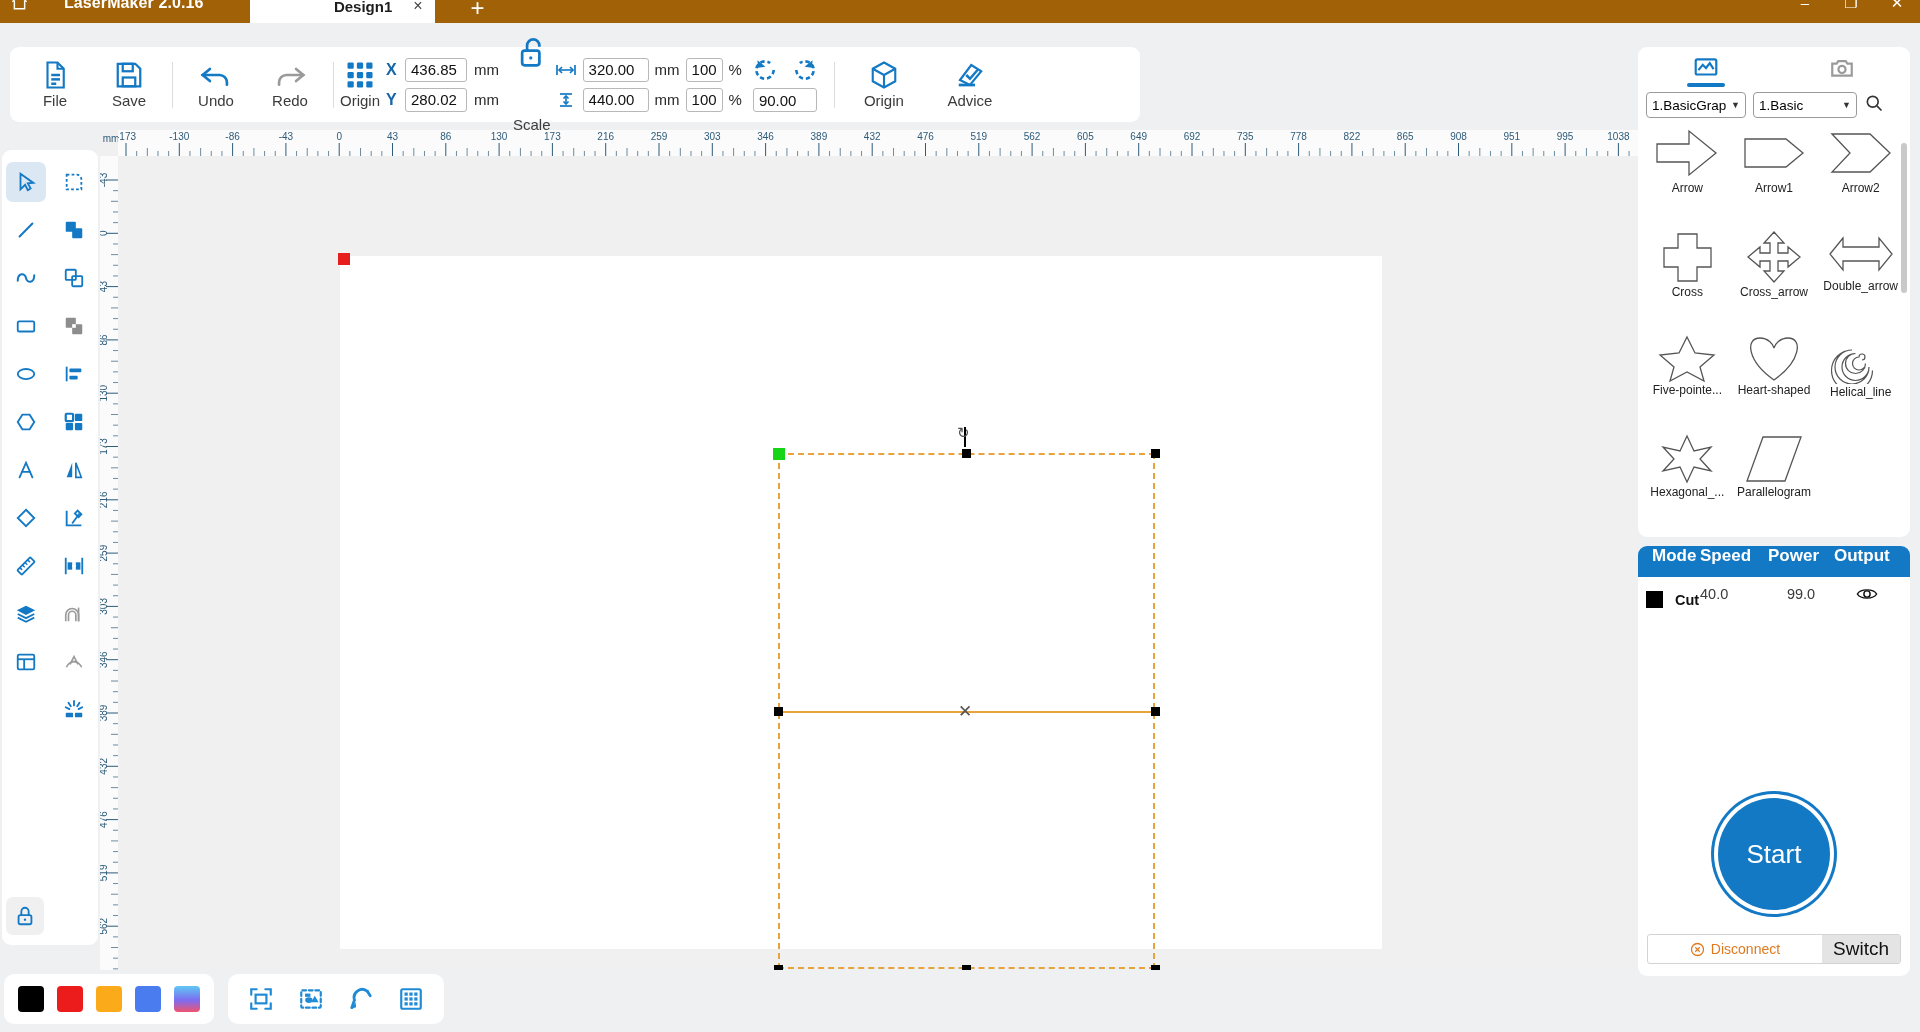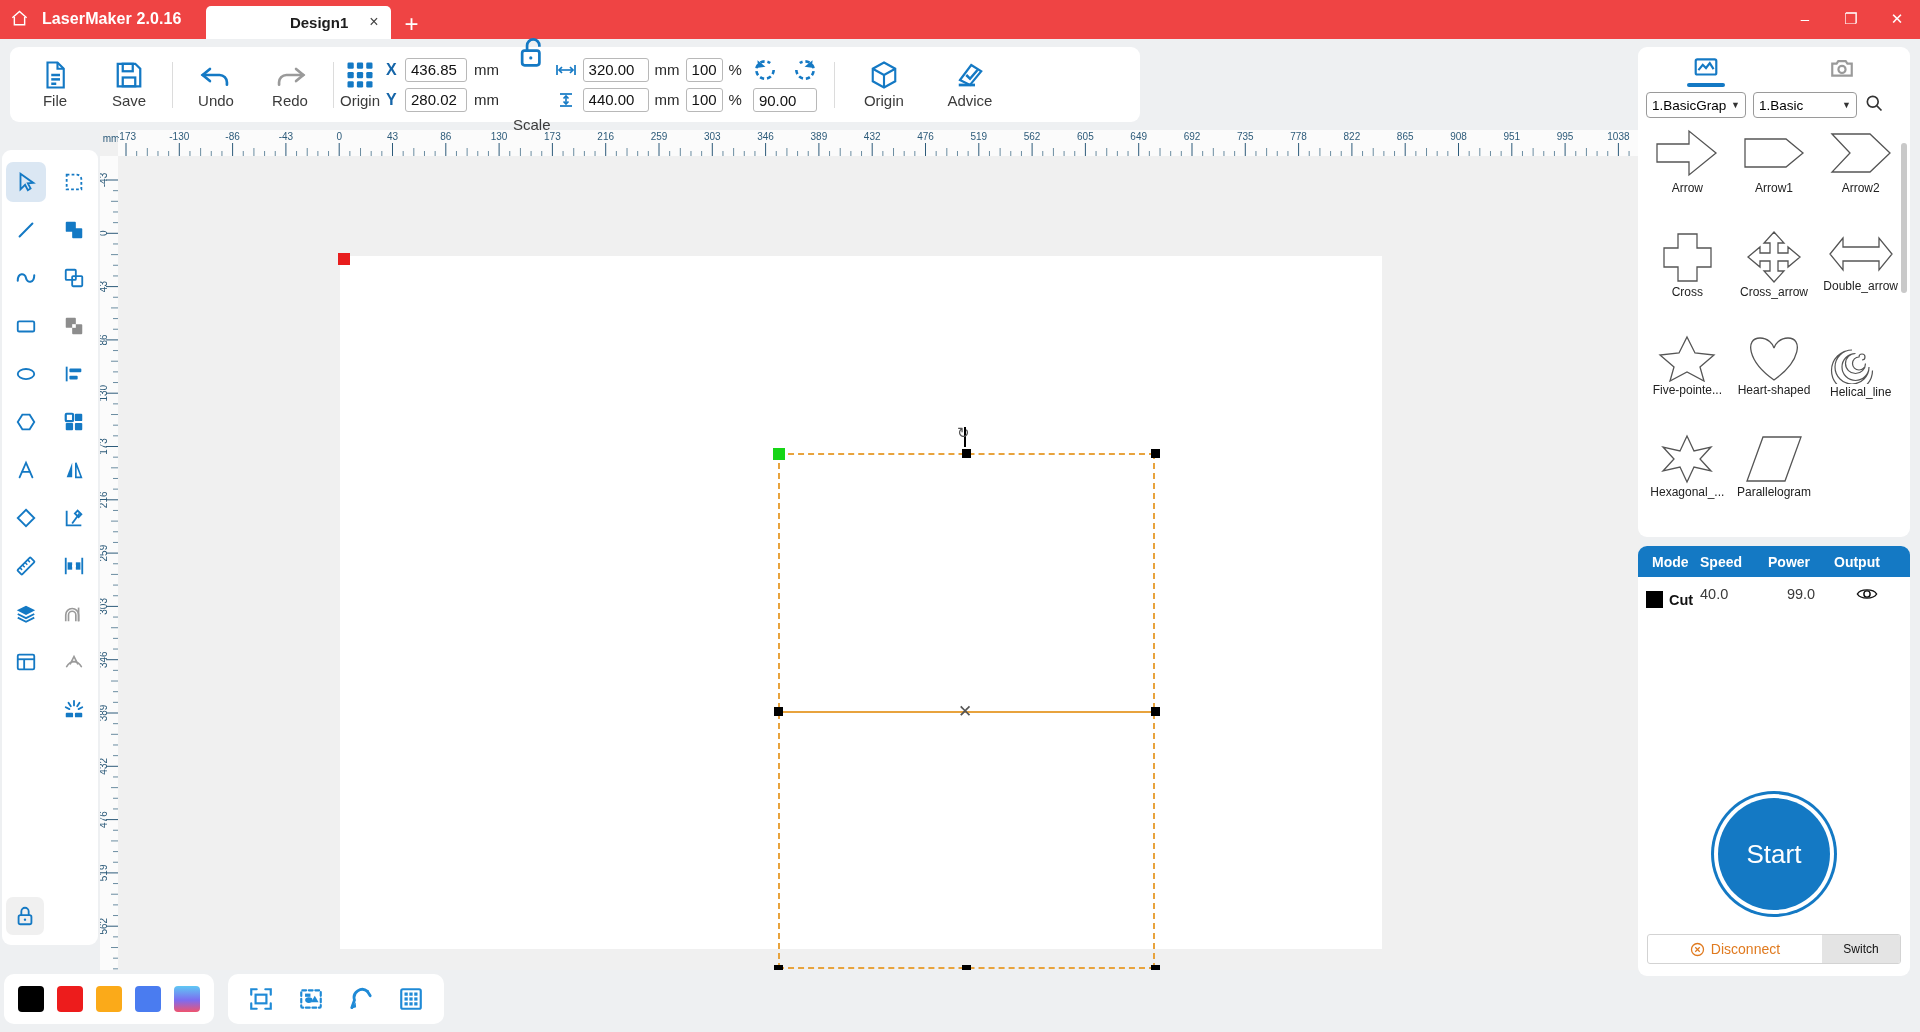--- a/index.html
+++ b/index.html
@@ -5,22 +5,22 @@
   * { box-sizing: border-box; margin: 0; padding: 0; }
   html, body {
     width: 1920px; height: 1032px;
     font-family: "Liberation Sans", sans-serif;
     background: #f0f0f0; overflow: hidden;
   }
   #app { position: relative; width: 1920px; height: 1032px; background: #eef0f2; }
 
   
   .titlebar {
-    position: absolute; top:0; left:0; width:1920px; height:39px;
-    background:#ef4444; display:flex; align-items:flex-end;
+    position: absolute; top:0; left:0; width:1920px; height:23px;
+    background:#a16207; display:flex; align-items:flex-end;gap:22px;
   }
   .home-icon { width:38px; height:41px; display:flex; align-items:center; justify-content:center; color:#fff; }
   .app-name { color:#fff; font-size:16px; font-weight:bold; padding:0 14px 11px 4px; letter-spacing:.1px;}
   .tab {
     background:#fff; height:33px; width:185px; border-radius:5px 5px 0 0;
     display:flex; align-items:center; justify-content:center; position:relative;
     margin-left:10px;
     padding-left:42px;
   }
   .tab-label { font-size:15px; font-weight:bold; color:#1d1d1d; }
@@ -104,37 +104,37 @@
              display:flex; align-items:center; justify-content:space-between; padding:0 5px; font-size:13.5px; cursor:pointer; overflow:hidden; white-space:nowrap;}
   .sel-btn.a { width:100px; }
   .sel-btn.b { width:104px; }
   .caret { font-size:9px; color:#333; margin-left:3px; }
   .shape-grid { display:grid; grid-template-columns:repeat(3,1fr); padding:2px 6px; row-gap:2px; height:410px; overflow:hidden;}
   .shape-cell { display:flex; flex-direction:column; align-items:center; cursor:pointer; }
   .shape-name { font-size:12px; color:#222; margin-top:1px; }
   .lib-scroll { position:absolute; right:3px; top:96px; width:6px; height:150px; background:#c9c9c9; border-radius:3px;}
 
   .layer-panel { margin-top:9px; height:430px; overflow:hidden; position:relative;}
-  .layer-head { display:flex; background:#1479c4; color:#fff; height:31px; align-items:center; font-size:14px; font-weight:bold;}
+  .layer-head { display:flex; background:#1479c4; color:#fff; height:31px; align-items:flex-start; font-size:17px; font-weight:bold;}
   .lh-mode{width:62px; padding-left:14px;} .lh-speed{width:68px;} .lh-power{width:66px;} .lh-out{width:66px;}
   .layer-row { display:flex; align-items:center; height:33px; font-size:14.5px; color:#3a3a3a;}
-  .lr-mode { width:62px; padding-left:8px; display:flex; align-items:center; gap:6px;margin-top:12px; }
+  .lr-mode { width:62px; padding-left:8px; display:flex; align-items:center; gap:12px;margin-top:12px; }
   .lr-color { width:17px; height:17px; background:#000; }
   .lr-name { font-weight:bold; color:#111; }
   .lr-speed{width:68px; text-align:left;} .lr-power{width:66px; text-align:center;}
   .lr-out{width:66px; display:flex; justify-content:center; cursor:pointer;}
 
   .start-wrap { position:absolute; bottom:66px; left:0; width:272px; display:flex; justify-content:center; }
   .start-btn { width:112px; height:112px; border-radius:50%; background:#1479c4; color:#fff;
     display:flex; align-items:center; justify-content:center; font-size:26px; cursor:pointer;
     box-shadow:0 0 0 4px #fff, 0 0 0 7px #1479c4; }
   .conn-bar { position:absolute; bottom:12px; left:9px; width:254px; height:30px; display:flex;
               border:1px solid #d3d3d3; border-radius:3px; overflow:hidden; background:#fff;}
   .disconnect { flex:1; display:flex; align-items:center; justify-content:center; gap:6px; color:#e07a1f; font-size:14px; cursor:pointer;}
-  .switch { width:78px; background:#e4e4e4; display:flex; align-items:center; justify-content:center; font-size:12px; color:#111; cursor:pointer;}
+  .switch { width:78px; background:#e4e4e4; display:flex; align-items:center; justify-content:center; font-size:19px; color:#111; cursor:pointer;}
 </style>
 </head>
 <body>
 
 <div id="app">
 
   <div class="titlebar">
     <div class="home-icon">
       <svg width="19" height="19" viewBox="0 0 24 24" fill="none" stroke="#fff" stroke-width="1.8">
         <path d="M3 11 L12 3 L21 11"></path>

